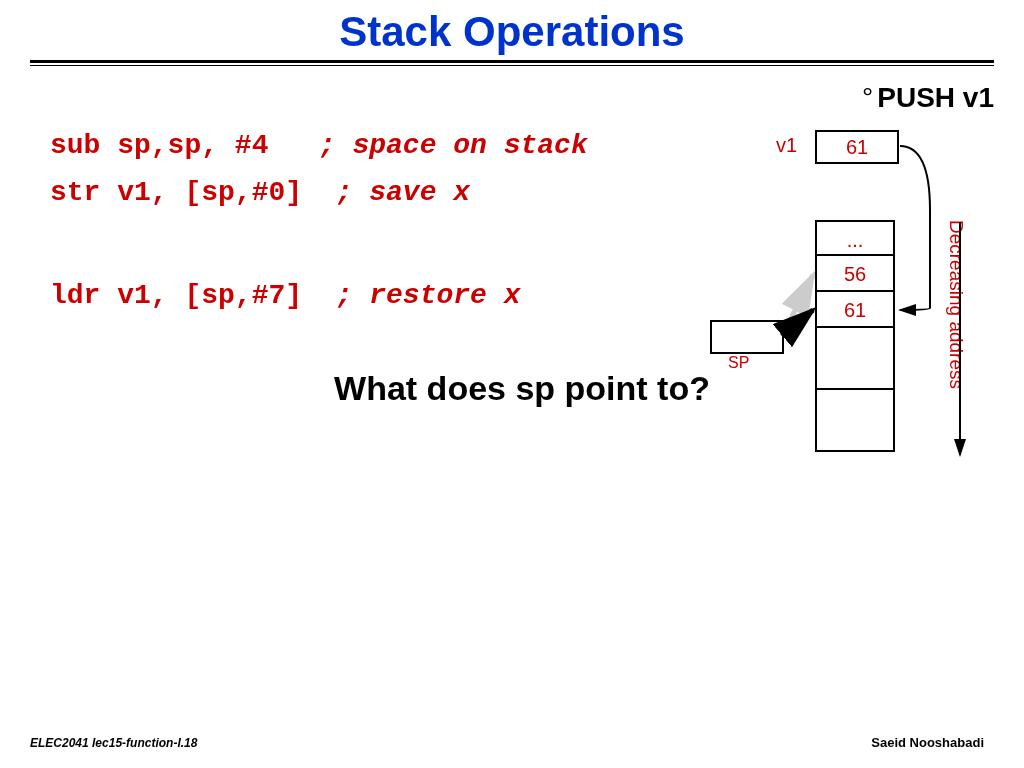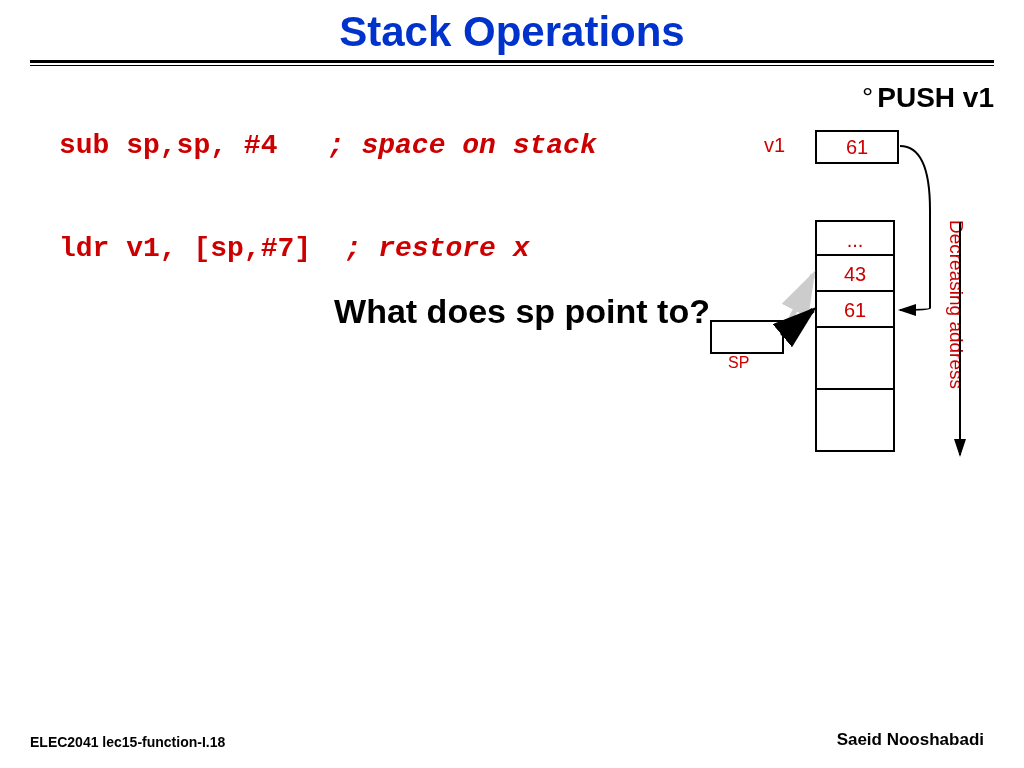--- a/index.html
+++ b/index.html
@@ -41,44 +41,45 @@
   .bullet-head .deg {
     font-weight: normal;
     vertical-align: top;
     margin-right: 4px;
   }
   .code-line {
     font-family: "Courier New", Courier, monospace;
     color: #cc0000;
     font-size: 28px;
     font-weight: bold;
-    margin: 16px 9px;
+    margin: 16px 0;
     white-space: pre;
   }
   .code-comment {
     font-style: italic;
   }
   .question {
     font-size: 34px;
     font-weight: bold;
     text-align: center;
-    margin-top: 28px;
+    margin-top: 58px;
   }
   .footer-left {
     position: absolute;
     bottom: 18px;
     left: 30px;
-    font-size: 14px;
-    font-weight: bold;
+    font-size: 12px;
+    font-weight: bold;
+    font-style: italic;
   }
   .footer-right {
     position: absolute;
     bottom: 18px;
     right: 40px;
-    font-size: 17px;
+    font-size: 13px;
     font-weight: bold;
   }
   
   .diagram {
     position: absolute;
     top: 110px;
     left: 700px;
     width: 300px;
     height: 420px;
   }
@@ -90,21 +91,21 @@
     height: 30px;
     border: 2px solid black;
     text-align: center;
     line-height: 30px;
     color: #cc0000;
     font-size: 20px;
   }
   .v1-label {
     position: absolute;
     top: 24px;
-    left: 64px;
+    left: 76px;
     color: #cc0000;
     font-size: 20px;
   }
   .sp-box {
     position: absolute;
     top: 210px;
     left: 10px;
     width: 70px;
     height: 30px;
     border: 2px solid black;
@@ -151,40 +152,41 @@
 
 <div class="title">Stack Operations</div>
 <div class="title-underline"></div>
 <div class="title-underline2"></div>
 
 <div class="content">
   <div class="bullet-head"><span class="deg">°</span><span>PUSH v1</span></div>
 
   <div class="code-line"><span>sub sp,sp, #4   </span><span class="code-comment">; space on stack</span></div>
 
+  <div class="code-line"><span>str v1, [sp,#0]  </span><span class="code-comment">; save x</span></div>
 
 
   <div style="height:40px;"></div>
 
   <div class="code-line"><span>ldr v1, [sp,#7]  </span><span class="code-comment">; restore x</span></div>
 
 
   <div class="question">What does sp point to?</div>
 </div>
 
 <div class="diagram">
   <div class="v1-label">v1</div>
   <div class="v1-box">61</div>
 
   <div class="sp-box"></div>
   <div class="sp-label">SP</div>
 
   <div class="stack">
     <div class="cell cell-small cell-first">...</div>
-    <div class="cell cell-small">43</div>
+    <div class="cell cell-small">56</div>
     <div class="cell cell-small">61</div>
     <div class="cell cell-big"></div>
     <div class="cell cell-big"></div>
   </div>
 
   <div class="decreasing">Decreasing address</div>
 
   <svg width="300" height="420" style="position:absolute;top:0;left:0;">
     <defs>
       <marker id="arrBlack" markerWidth="10" markerHeight="10" refX="8" refY="3" orient="auto">

